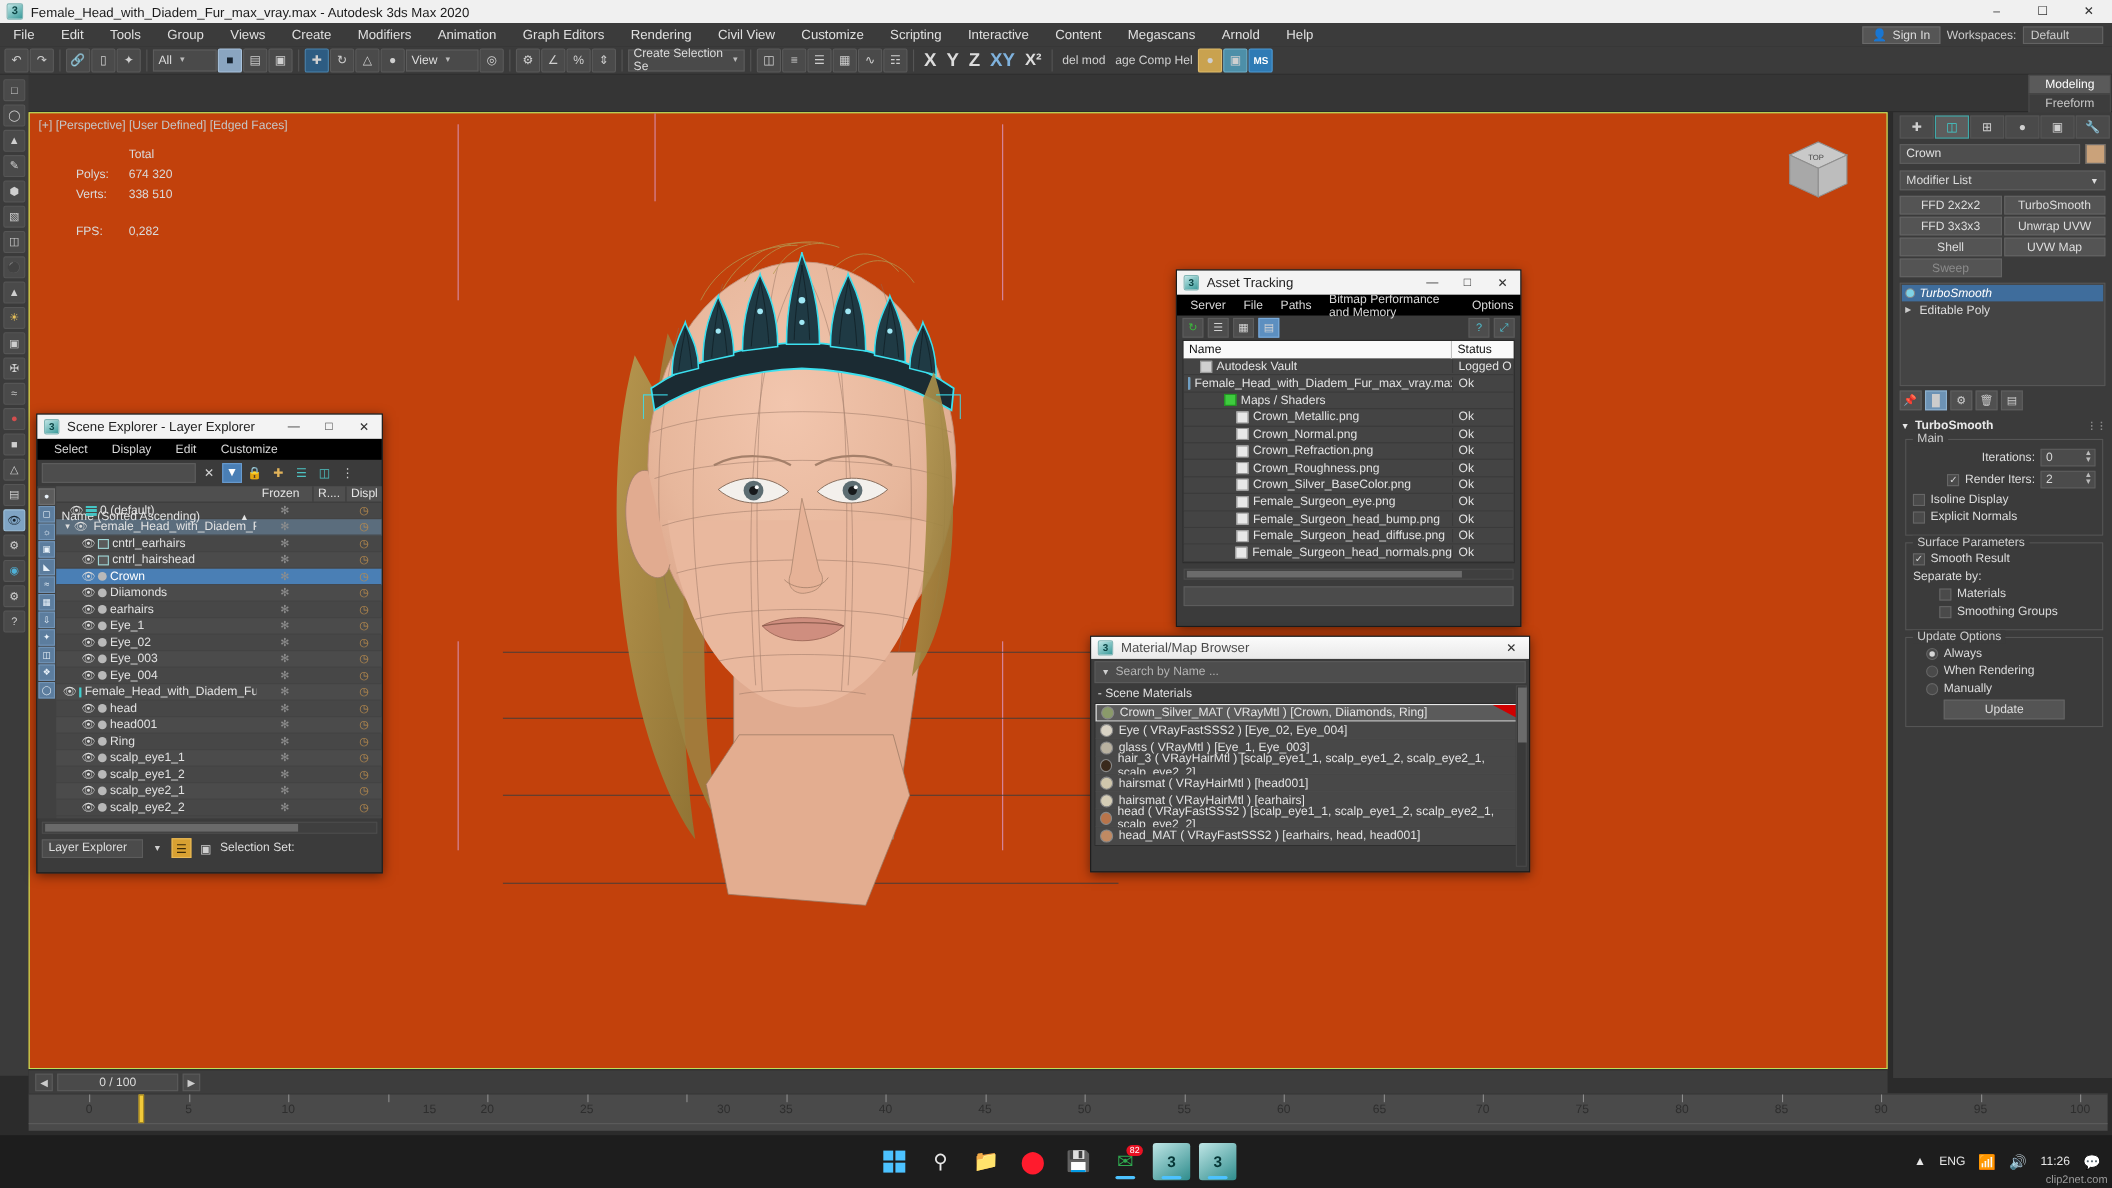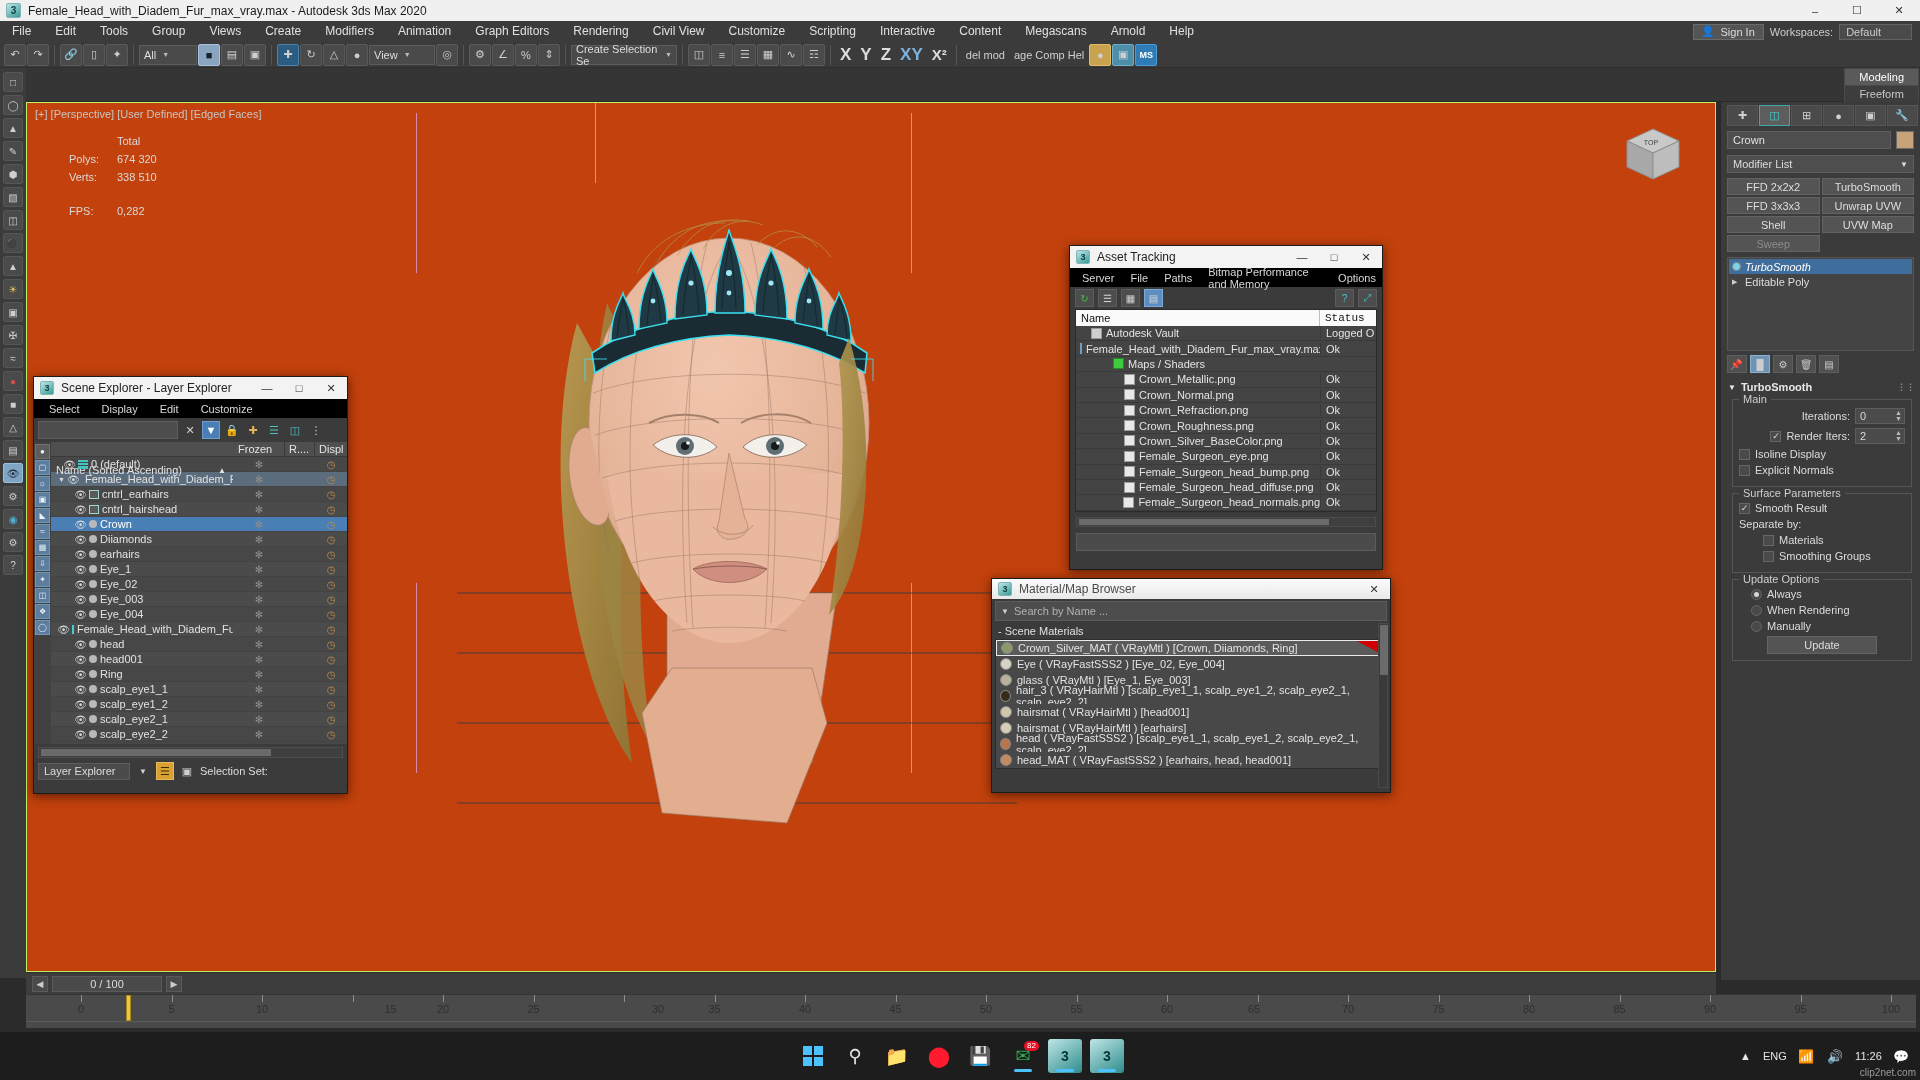--- a/index.html
+++ b/index.html
@@ -191,21 +191,21 @@
   
   #assetTracking { left: 1069px; top: 245px; width: 314px; height: 325px; }
   .at-tools { height: 22px; display: flex; align-items: center; padding: 2px 5px; gap: 4px; background:#3b3b3b; }
   .at-ic { width: 19px; height: 18px; background: #4d4d4d; border: 1px solid #5c5c5c;
            display: flex; align-items: center; justify-content: center; font-size: 10px; }
   .at-ic.on { background: #5c8fc0; border-color: #79aadb; }
   .at-rt { margin-left: auto; display: flex; gap: 4px; }
   .at-table { margin: 0 5px; border: 1px solid #2b2b2b; }
   .at-hdr { display: flex; height: 16px; background: #fafafa; color: #111; font-size: 11px; }
   .at-hdr .h1 { flex: 1; padding-left: 5px; line-height: 16px; border-right: 1px solid #c0c0c0; }
-  .at-hdr .h2 { width: 56px; padding-left: 5px; line-height: 16px; font-family: Liberation Mono, monospace; }
+  .at-hdr .h2 { width: 56px; padding-left: 5px; line-height: 16px; }
   .at-row { display: flex; height: 15.4px; font-size: 11px; color: #e3e3e3; background: #444; border-bottom: 1px solid #3a3a3a; align-items: center; }
   .at-row .n { flex: 1; display: flex; align-items: center; gap: 4px; overflow: hidden; white-space: nowrap; text-align: center; }
   .at-row .s { width: 56px; padding-left: 5px; border-left: 1px solid #3a3a3a; color:#e3e3e3; }
   .fi { width: 11px; height: 11px; display: inline-block; border: 1px solid #8a8a8a; background: #dcdcdc; font-size: 6px; color:#333;
         text-align:center; line-height:10px; }
   .fi.vault { background: #cfcfcf; border-color:#999; }
   .fi.max { background: #bcd9ef; border-color: #6f9fc4; }
   .fi.maps { background: #3ecb3e; border-color: #1f8f1f; }
   .fi.png { background: #e8e8e8; border-color: #9a9a9a; }
   .at-hscroll { margin: 5px 6px 0 6px; height: 10px; background: #3f3f3f; border: 1px solid #4c4c4c; position: relative; }

